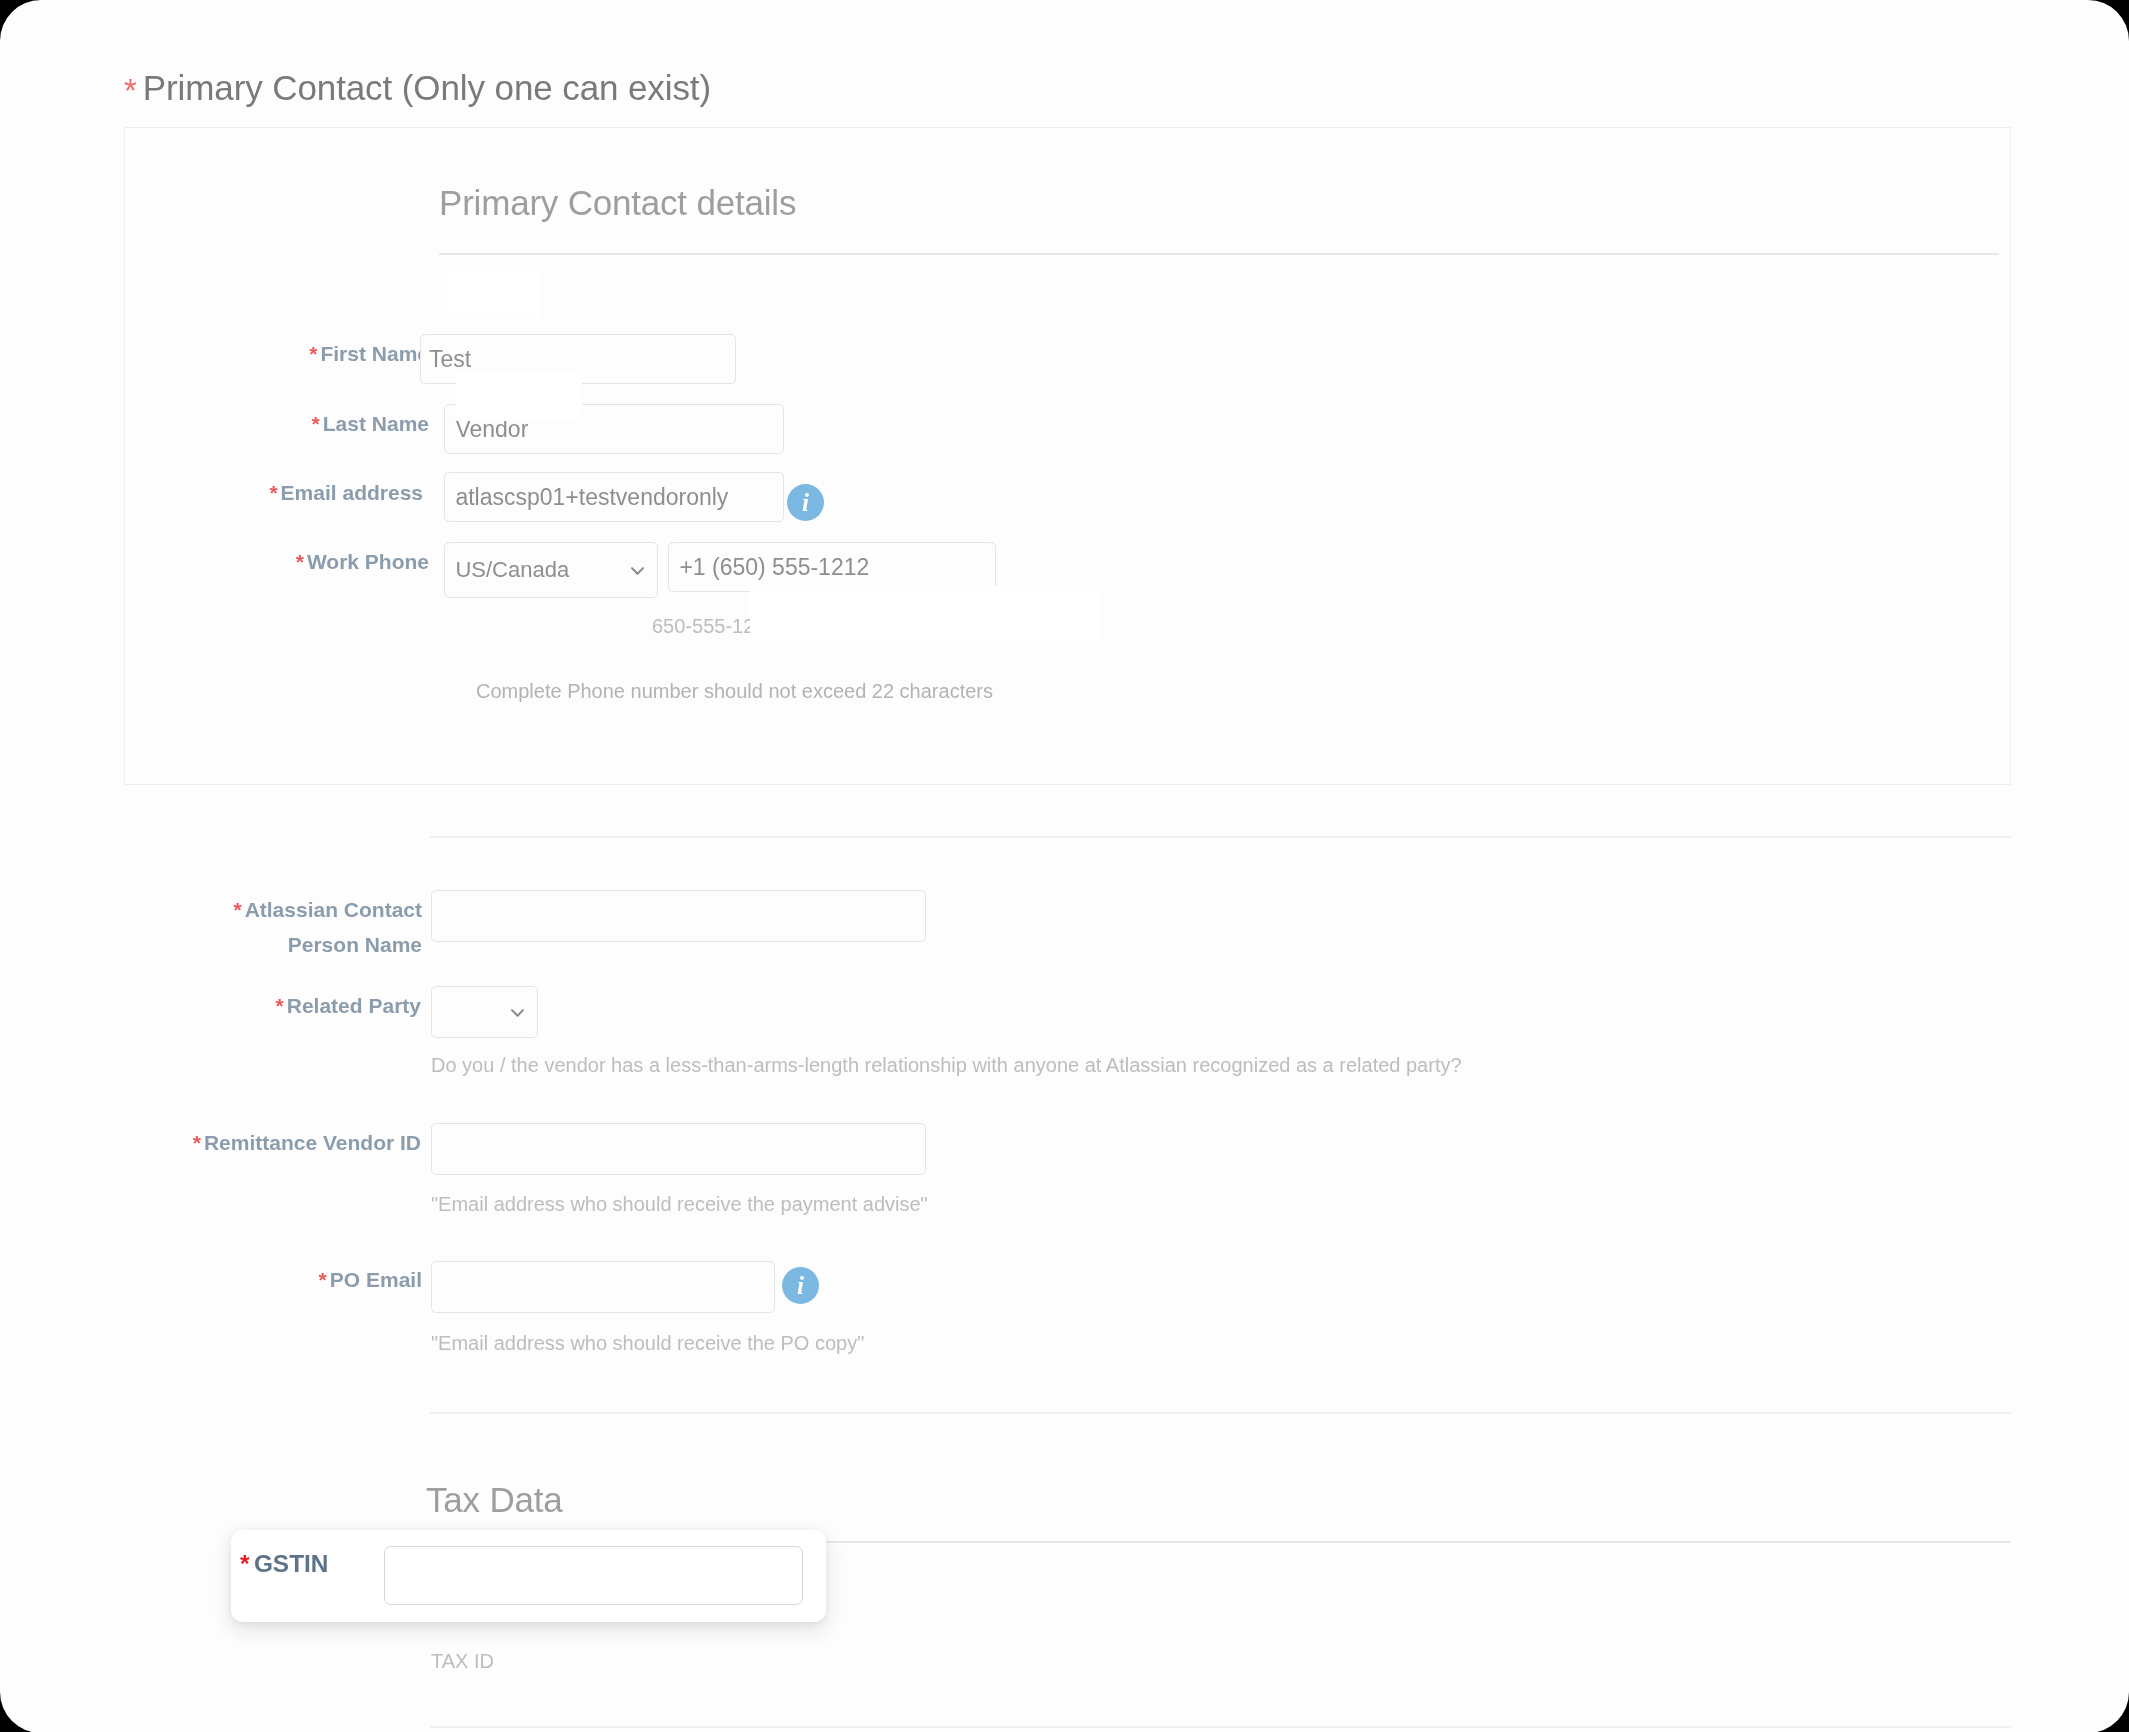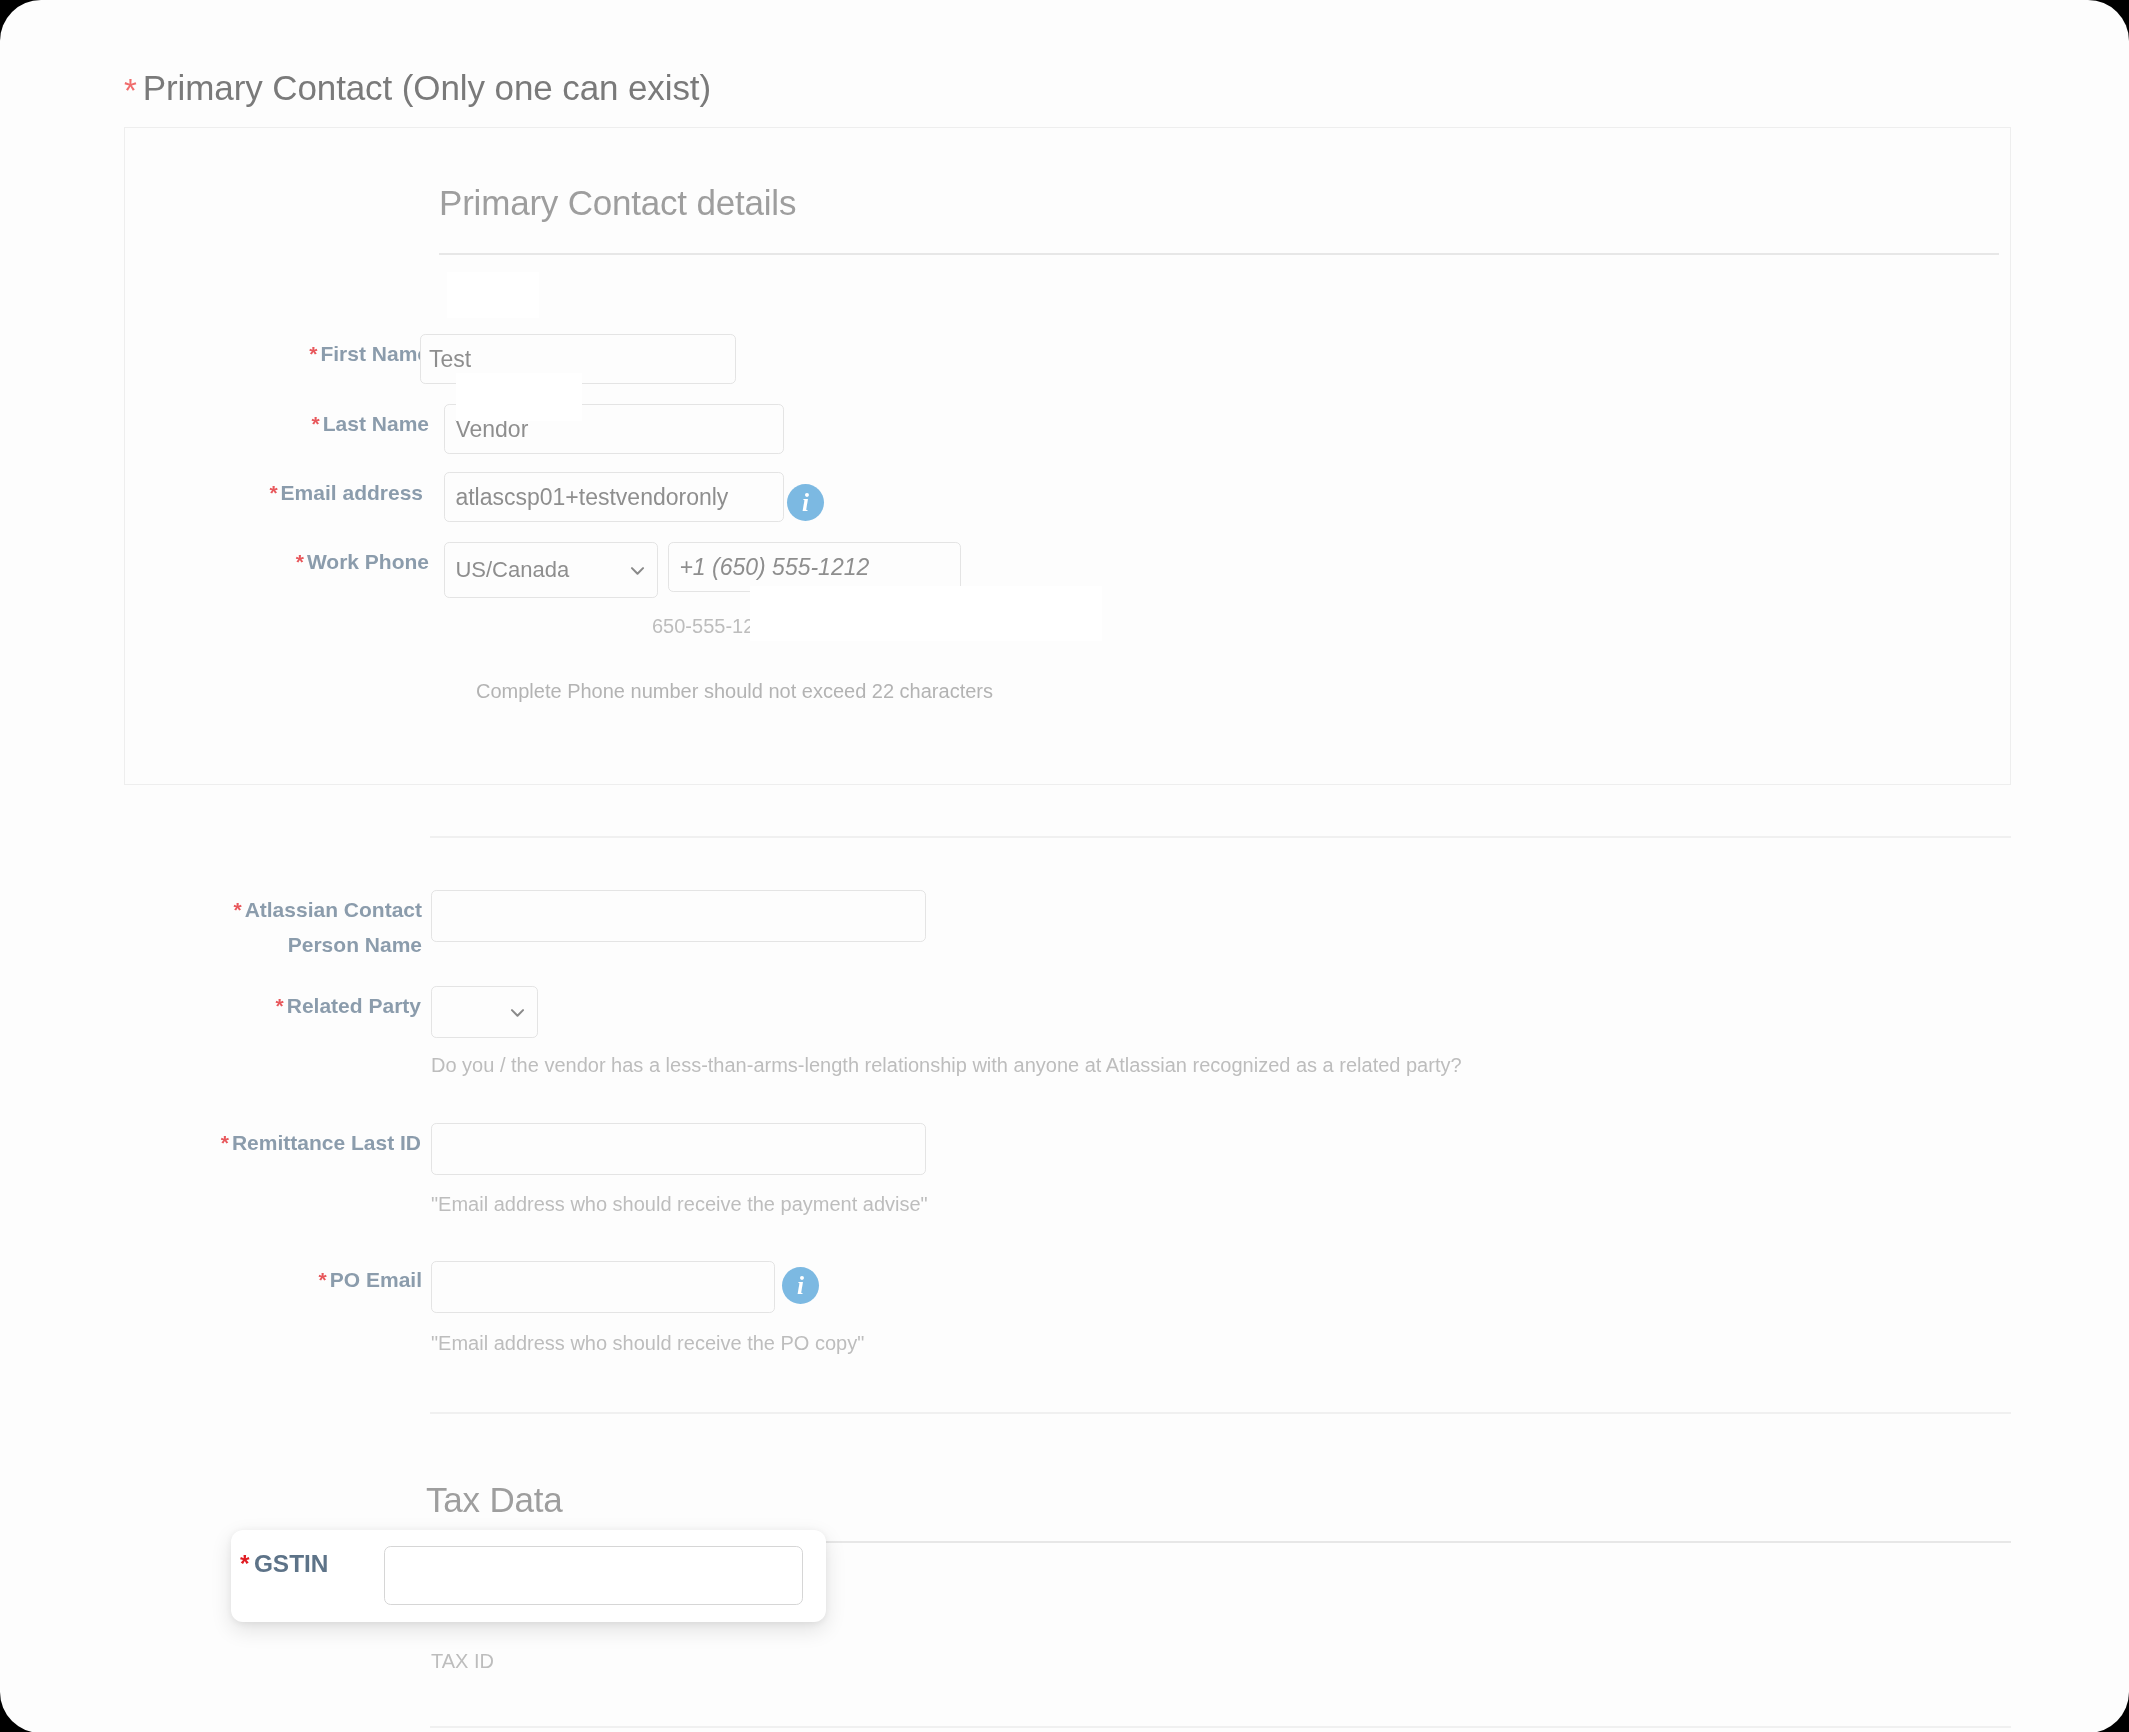--- a/index.html
+++ b/index.html
@@ -228,21 +228,21 @@
     <span class="req">*</span><span>Work Phone</span>
   </div>
   <div class="select-box" style="left:444px; top:542px; width:214px; height:56px;">
     <span>US/Canada</span>
     <span class="chev">
       <svg width="19" height="19" viewBox="0 0 24 24" fill="none" stroke="#8a8a8a" stroke-width="2.6" stroke-linecap="round" stroke-linejoin="round">
         <polyline points="5 9 12 16 19 9"></polyline>
       </svg>
     </span>
   </div>
-  <div class="input-box" style="left:668px; top:542px; width:293px; height:50px;font-style:italic;">
+  <div class="input-box" style="left:668px; top:542px; width:328px; height:50px;">
     <span>+1 (650) 555-1212</span>
   </div>
   <div class="helper-text" style="left:652px; top:615px;">650-555-1212</div>
   <div class="helper-strong" style="left:444px; top:680px;margin-left:32px;">Complete Phone number should not exceed 22 characters</div>
 
   <div class="patch" style="left:447px; top:272px; width:92px; height:46px;"></div>
   <div class="patch" style="left:456px; top:373px; width:126px; height:48px;"></div>
   <div class="patch" style="left:750px; top:586px; width:352px; height:55px;"></div>
 
   <div class="divider" style="left:430px; top:836px; width:1581px;"></div>
@@ -262,21 +262,21 @@
     <span></span>
     <span class="chev">
       <svg width="19" height="19" viewBox="0 0 24 24" fill="none" stroke="#8a8a8a" stroke-width="2.6" stroke-linecap="round" stroke-linejoin="round">
         <polyline points="5 9 12 16 19 9"></polyline>
       </svg>
     </span>
   </div>
   <div class="helper-text" style="left:431px; top:1054px;">Do you / the vendor has a less-than-arms-length relationship with anyone at Atlassian recognized as a related party?</div>
 
   <div class="field-label" style="left:118px; top:1125px; width:303px;">
-    <span class="req">*</span><span>Remittance Last ID</span>
+    <span class="req">*</span><span>Remittance Vendor ID</span>
   </div>
   <div class="input-box" style="left:431px; top:1123px; width:495px; height:52px;">
     <span></span>
   </div>
   <div class="helper-text" style="left:431px; top:1193px;">"Email address who should receive the payment advise"</div>
 
   <div class="field-label" style="left:148px; top:1262px; width:274px;">
     <span class="req">*</span><span>PO Email</span>
   </div>
   <div class="input-box" style="left:431px; top:1261px; width:344px; height:52px;">

